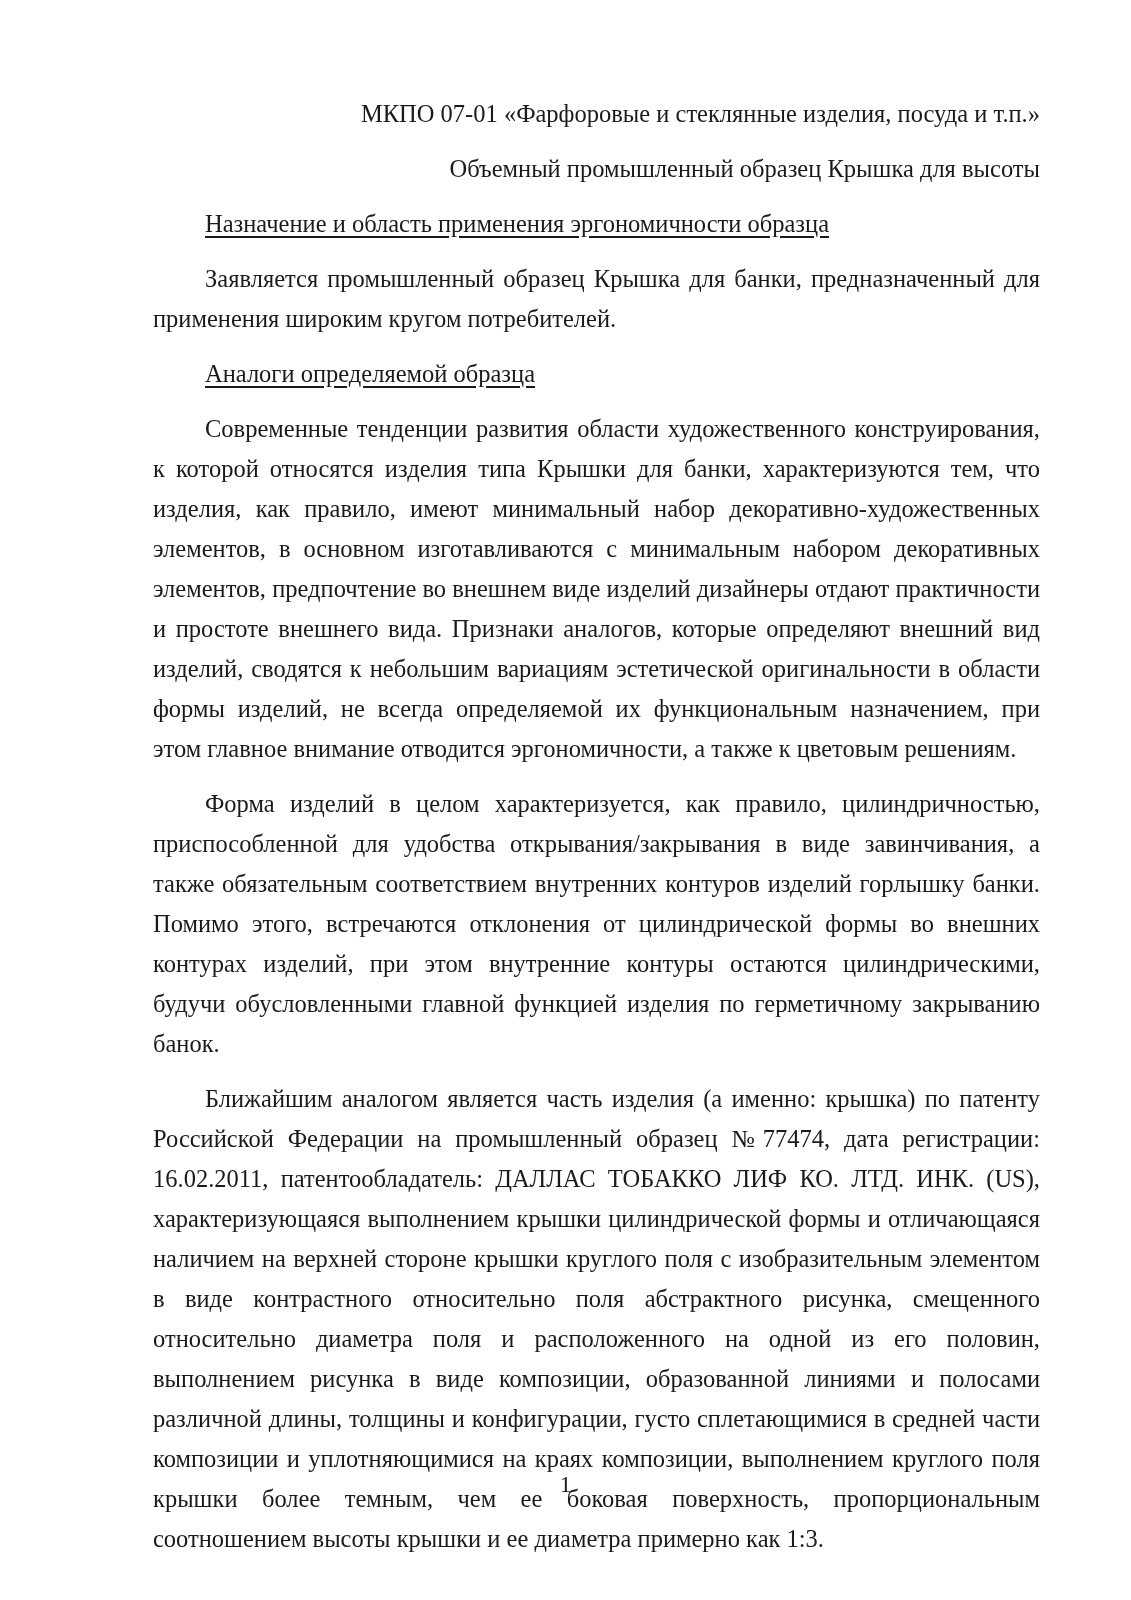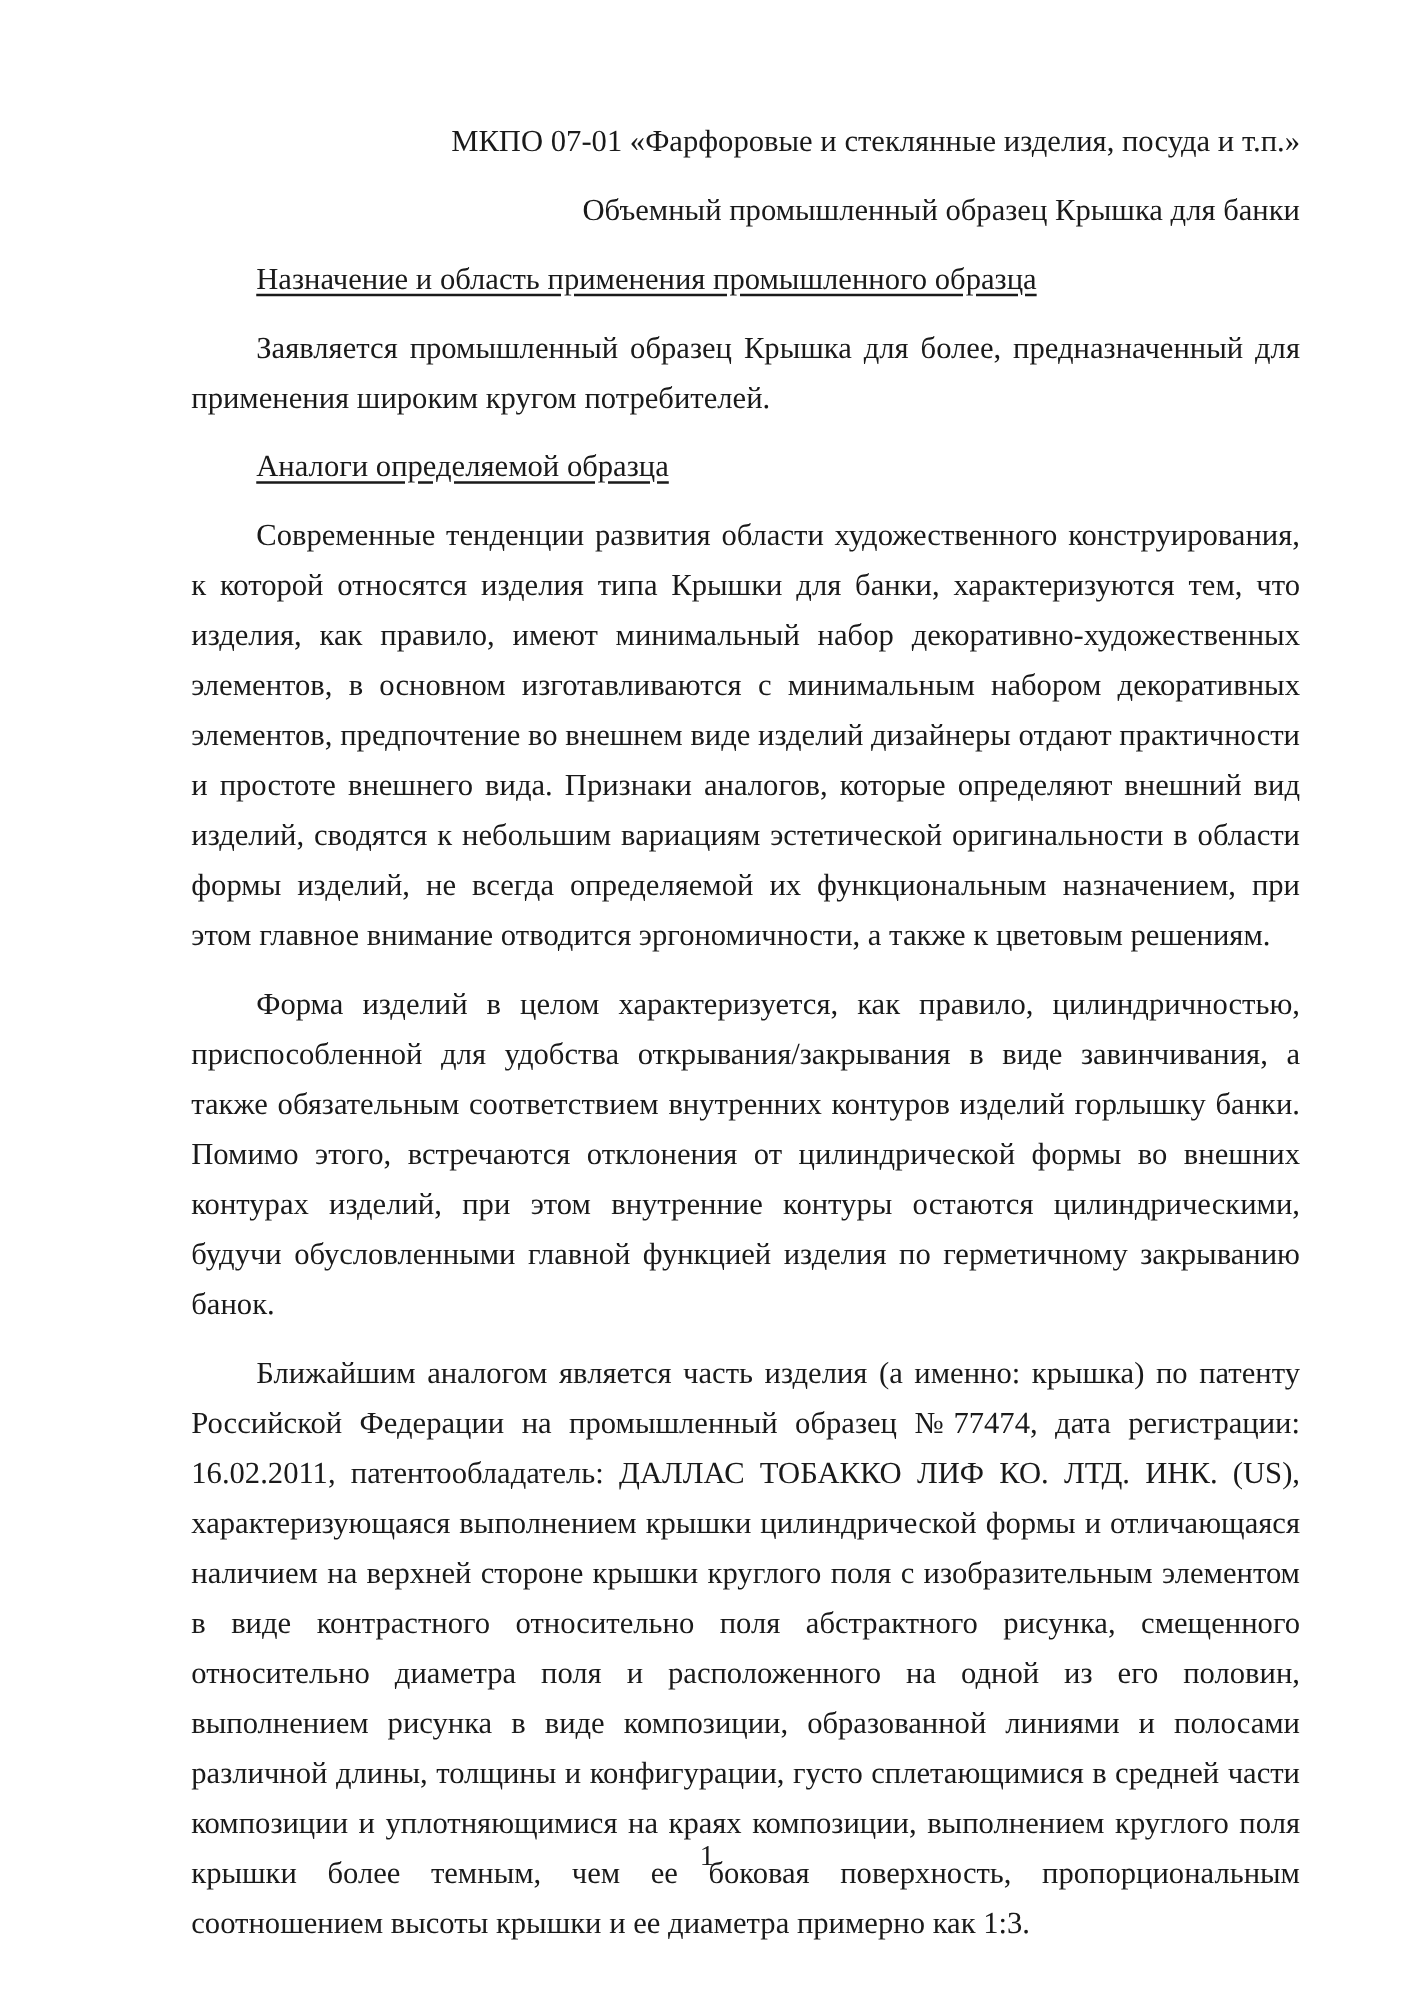--- a/index.html
+++ b/index.html
@@ -53,25 +53,25 @@
     color: #1a1a1a;
   }
 </style>
 </head>
 <body>
 
 <div class="page">
 
   <div class="header-line">МКПО 07-01 «Фарфоровые и стеклянные изделия, посуда и т.п.»</div>
 
-  <div class="header-line">Объемный промышленный образец Крышка для банки</div>
+  <div class="header-line">Объемный промышленный образец Крышка для высоты</div>
 
-  <div class="section-heading"><span class="underlined">Назначение и область применения промышленного образца</span></div>
+  <div class="section-heading"><span class="underlined">Назначение и область применения эргономичности образца</span></div>
 
-  <p class="para">Заявляется промышленный образец Крышка для более, предназначенный для применения широким кругом потребителей.</p>
+  <p class="para">Заявляется промышленный образец Крышка для банки, предназначенный для применения широким кругом потребителей.</p>
 
   <div class="section-heading"><span class="underlined">Аналоги определяемой образца</span></div>
 
   <p class="para">Современные тенденции развития области художественного конструирования, к которой относятся изделия типа Крышки для банки, характеризуются тем, что изделия, как правило, имеют минимальный набор декоративно-художественных элементов, в основном изготавливаются с минимальным набором декоративных элементов, предпочтение во внешнем виде изделий дизайнеры отдают практичности и простоте внешнего вида. Признаки аналогов, которые определяют внешний вид изделий, сводятся к небольшим вариациям эстетической оригинальности в области формы изделий, не всегда определяемой их функциональным назначением, при этом главное внимание отводится эргономичности, а также к цветовым решениям.</p>
 
   <p class="para">Форма изделий в целом характеризуется, как правило, цилиндричностью, приспособленной для удобства открывания/закрывания в виде завинчивания, а также обязательным соответствием внутренних контуров изделий горлышку банки. Помимо этого, встречаются отклонения от цилиндрической формы во внешних контурах изделий, при этом внутренние контуры остаются цилиндрическими, будучи обусловленными главной функцией изделия по герметичному закрыванию банок.</p>
 
   <p class="para">Ближайшим аналогом является часть изделия (а именно: крышка) по патенту Российской Федерации на промышленный образец №77474, дата регистрации: 16.02.2011, патентообладатель: ДАЛЛАС ТОБАККО ЛИФ КО. ЛТД. ИНК. (US), характеризующаяся выполнением крышки цилиндрической формы и отличающаяся наличием на верхней стороне крышки круглого поля с изобразительным элементом в виде контрастного относительно поля абстрактного рисунка, смещенного относительно диаметра поля и расположенного на одной из его половин, выполнением рисунка в виде композиции, образованной линиями и полосами различной длины, толщины и конфигурации, густо сплетающимися в средней части композиции и уплотняющимися на краях композиции, выполнением круглого поля крышки более темным, чем ее боковая поверхность, пропорциональным соотношением высоты крышки и ее диаметра примерно как 1:3.</p>
 
   <div class="page-number">1</div>

